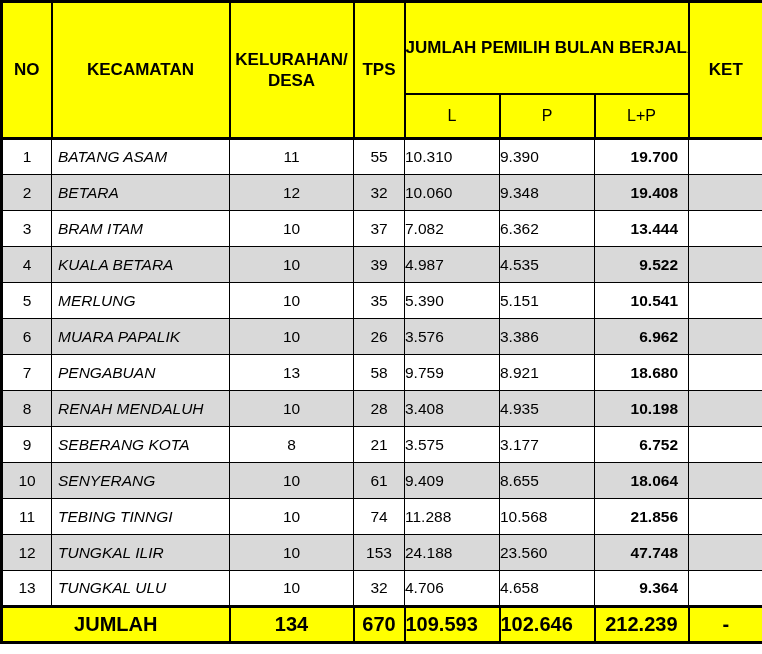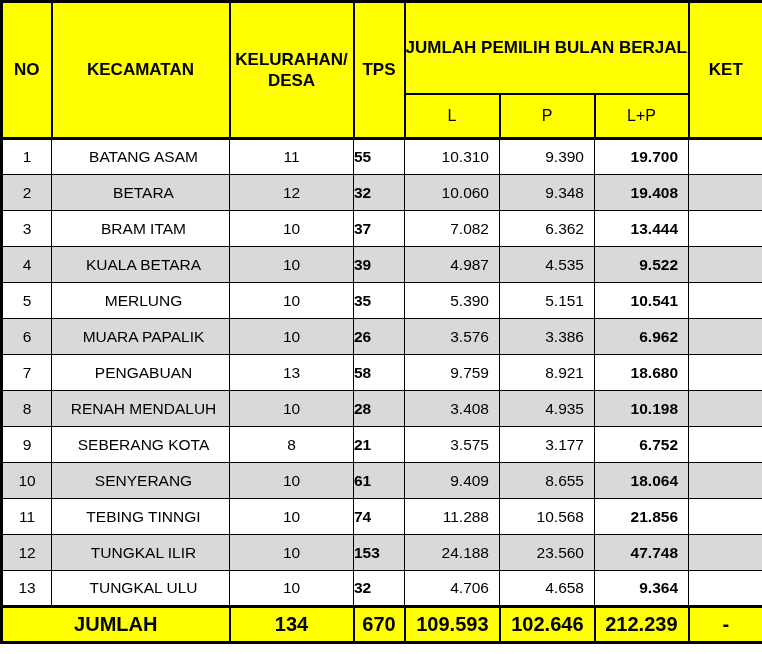--- a/index.html
+++ b/index.html
@@ -46,24 +46,24 @@
   tfoot tr{height:36px;}
   tfoot td{
     background:var(--header-bg);
     font-weight:bold;
     font-size:20px;
     text-align:center;
     border-width:2px;
     border-top:3px solid var(--border);
   }
   .c-no{text-align:center;}
-  .c-kec{text-align:center;padding-left:6px;}
+  .c-kec{text-align:left;padding-left:6px;font-style:italic;}
   .c-kel{text-align:center;}
-  .c-tps{text-align:left;font-weight:bold;}
-  .c-l,.c-p{text-align:right;padding-right:10px;}
+  .c-tps{text-align:center;}
+  .c-l,.c-p{text-align:left;padding-right:10px;}
   .c-lp{text-align:right;padding-right:10px;font-weight:bold;margin-top:48px;}
   .c-ket{text-align:center;}
   tfoot td.c-l,tfoot td.c-p,tfoot td.c-lp{padding-right:10px;}
   .two-line{line-height:1.25;}
 </style>
 </head>
 <body>
 
 <table>
   <colgroup>

